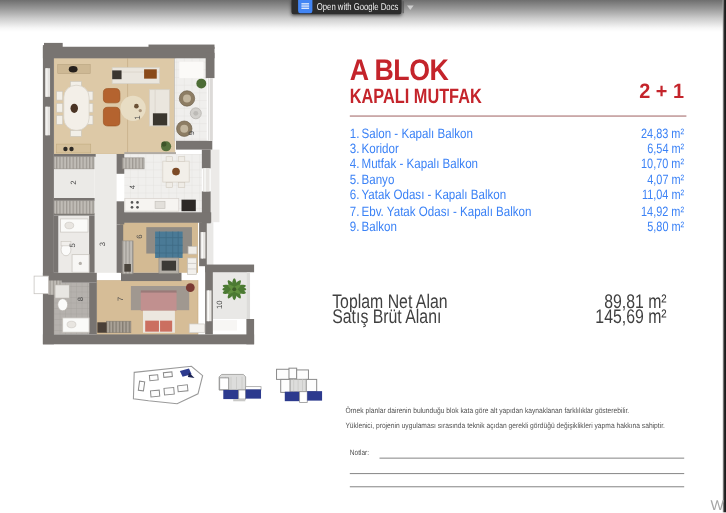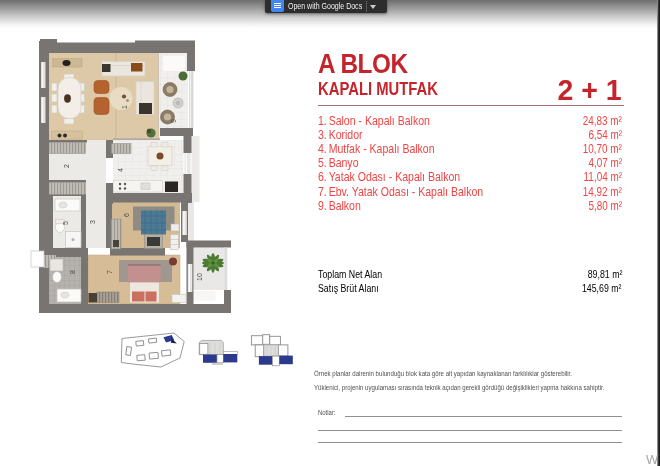--- a/index.html
+++ b/index.html
@@ -1,35 +1,35 @@
 <!DOCTYPE html>
 <html><head><meta charset="utf-8"><style>
 html,body{margin:0;padding:0}
 body{width:660px;height:466px;position:relative;overflow:hidden;background:#fff;font-family:"Liberation Sans",sans-serif}
 .abs{position:absolute}
 .topgrad{left:0;top:0;width:660px;height:29px;background:linear-gradient(#6e6e6e 0%,#9a9a9a 28%,#cdcdcd 58%,#f7f7f7 88%,#fff 100%)}
 .rightbar{right:0;top:0;width:3px;height:466px;background:linear-gradient(to right,#b5b5b5,#1c1c1c 60%)}
-.gdbtn{left:265px;top:0;width:122px;height:13px;background:#2d2d2d;border-radius:0 0 2px 2px;box-shadow:0 1px 3px rgba(0,0,0,.45)}
+.gdbtn{left:265px;top:0;width:100px;height:13px;background:#2d2d2d;border-radius:0 0 2px 2px;box-shadow:0 1px 3px rgba(0,0,0,.45)}
 .gdicon{left:6px;top:0px;width:13px;height:11.5px;background:#4285f4;border-radius:0 0 2px 2px}
 .gdicon i{position:absolute;left:3px;width:7px;height:1px;background:#fff}
 .gdtxt{left:23px;top:0.5px;width:100px;font-size:9px;color:#f2f2f2;white-space:nowrap;transform:scaleX(.78);transform-origin:left top}
 .gdsep{left:101px;top:1px;width:1px;height:11px;background:#5a5a5a}
 .gdarr{left:105px;top:5px;width:0;height:0;border-left:3.5px solid transparent;border-right:3.5px solid transparent;border-top:4px solid #cfcfcf}
 .red{color:#c4242b}
 .h1{left:318px;top:49px;font-size:27px;font-weight:bold;transform:scaleX(.9);transform-origin:left top;white-space:nowrap;letter-spacing:-.5px}
 .h2{left:318px;top:78px;font-size:19px;font-weight:bold;transform:scaleX(.78);transform-origin:left top;white-space:nowrap}
-.h3{top:73px;width:622px;text-align:right;font-size:30px;font-weight:bold;white-space:nowrap}
+.h3{top:73px;width:622px;text-align:right;font-size:19px;font-weight:bold;white-space:nowrap}
 .h3 span{display:inline-block;transform:scaleX(.95);transform-origin:right top}
 .redline{left:318px;top:105px;width:306px;height:1.4px;background:#a87070}
-.list{left:318px;top:113.9px;width:304px;font-size:12.4px;color:#ef4444}
+.list{left:318px;top:113.9px;width:304px;font-size:12.4px;color:#3b82f6}
 .row{position:relative;height:14.15px;line-height:14.15px;white-space:nowrap}
 .row .l{position:absolute;left:0;transform:scaleX(.85);transform-origin:left center;white-space:nowrap}
 .row .v{position:absolute;right:0;transform:scaleX(.8);transform-origin:right center;white-space:nowrap}
 .no{display:inline-block;width:12.5px}
-.tot{left:318px;top:266.5px;width:304px;font-size:11px;color:#000000}
+.tot{left:302px;top:266.5px;width:304px;font-size:18px;color:#404040}
 .tot .row{height:14.4px;line-height:14.4px}
 .tot .l{transform:scaleX(.8)}
 .disc{left:314px;color:#4f4f4f;font-size:7px;transform:scaleX(.87);transform-origin:left top;white-space:nowrap}
 .notlar{left:318px;top:409px;font-size:7px;color:#4f4f4f;transform:scaleX(.85);transform-origin:left top}
 .nline{height:1px;background:#909090}
 .wm{left:646px;top:452px;font-size:13px;color:#a5a5a5}
 </style></head>
 <body>
 <div class="abs topgrad"></div>
 <div class="abs rightbar"></div>

